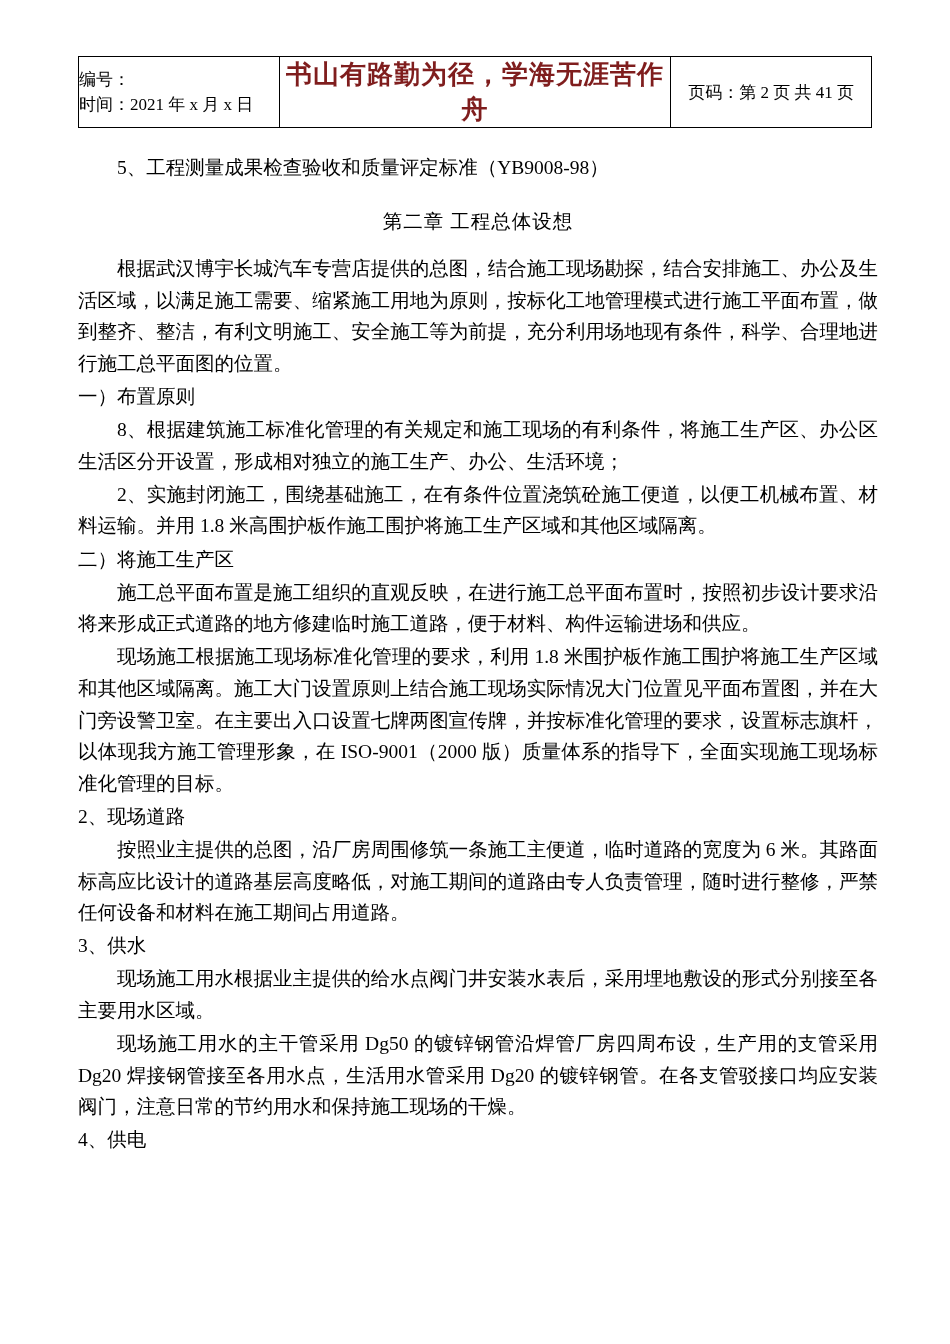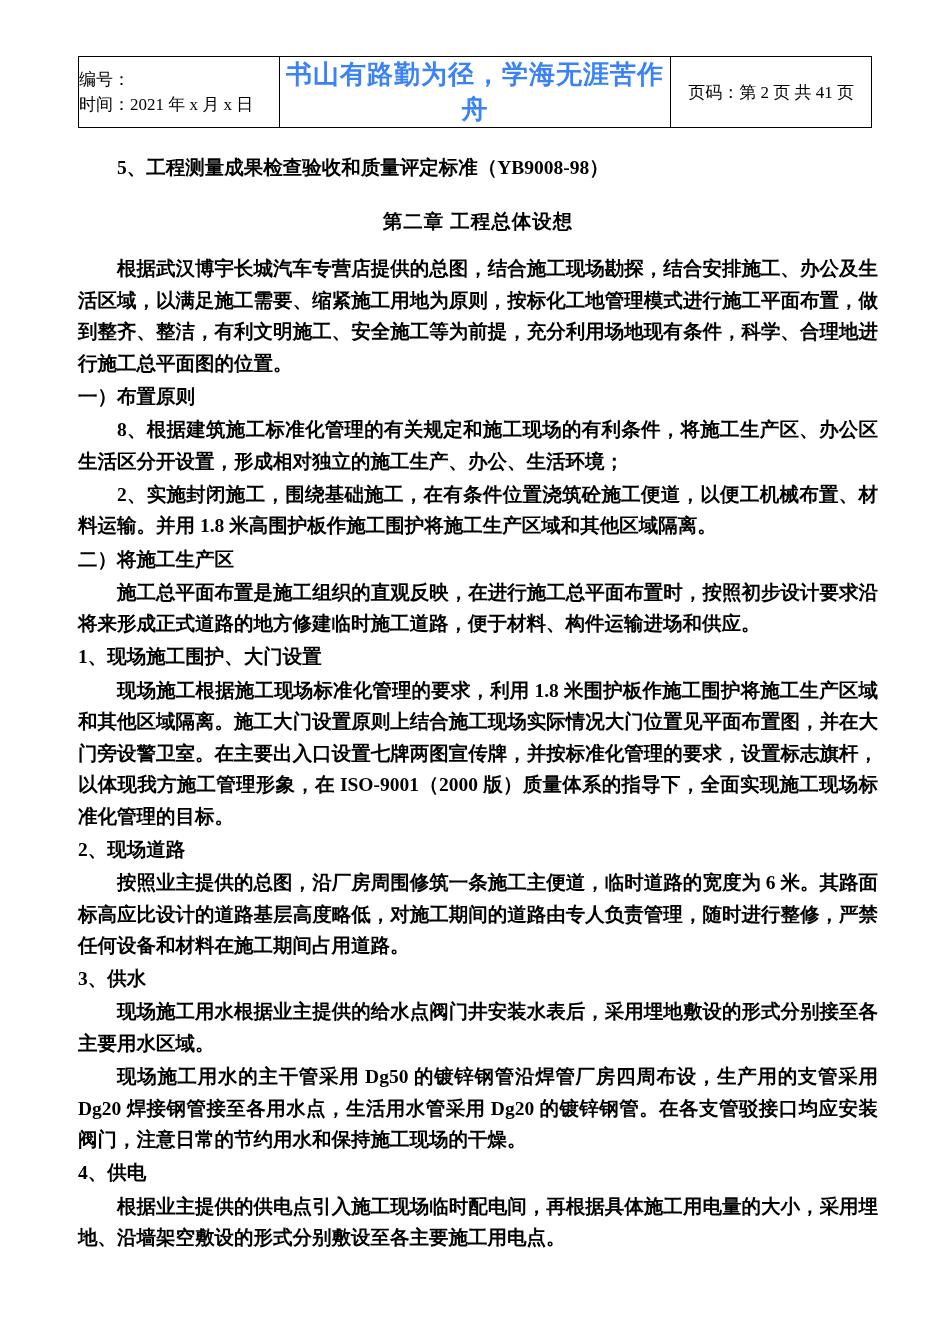--- a/index.html
+++ b/index.html
@@ -42,21 +42,21 @@
     padding: 5px 8px 7px 10px;
     font-size: 17px;
     line-height: 1.5;
     font-family: "Liberation Serif", serif;
   }
   .hdr-left div {
     white-space: nowrap;
   }
   .hdr-mid {
     text-align: center;
-    color: #3b82f6;
+    color: #7f1d1d;
     font-size: 26px;
     font-weight: bold;
     letter-spacing: 1px;
     font-family: "Liberation Serif", serif;
     padding: 6px 0;
   }
   .hdr-right {
     width: 200px;
     text-align: center;
     font-size: 17px;
@@ -72,21 +72,20 @@
     position: absolute;
     left: 78px;
     top: 152px;
     width: 800px;
     font-size: 19.5px;
     line-height: 1.62;
     text-align: justify;
   }
   p {
     margin: 0 0 0.08em 0;
-    font-weight: bold;
   }
   .indent1 { text-indent: 2em; }
   .center {
     text-align: center;
     text-indent: 0;
   }
   .chapter {
     margin-top: 22px;
     margin-bottom: 16px;
     letter-spacing: 1px;
@@ -133,29 +132,27 @@
 
     <p class="indent1">根据武汉博宇长城汽车专营店提供的总图，结合施工现场勘探，结合安排施工、办公及生活区域，以满足施工需要、缩紧施工用地为原则，按标化工地管理模式进行施工平面布置，做到整齐、整洁，有利文明施工、安全施工等为前提，充分利用场地现有条件，科学、合理地进行施工总平面图的位置。</p>
 
     <p class="lvl1">一）布置原则</p>
     <p class="indent1">8、根据建筑施工标准化管理的有关规定和施工现场的有利条件，将施工生产区、办公区生活区分开设置，形成相对独立的施工生产、办公、生活环境；</p>
     <p class="indent1">2、实施封闭施工，围绕基础施工，在有条件位置浇筑砼施工便道，以便工机械布置、材料运输。并用 1.8 米高围护板作施工围护将施工生产区域和其他区域隔离。</p>
 
     <p class="lvl1">二）将施工生产区</p>
     <p class="indent1">施工总平面布置是施工组织的直观反映，在进行施工总平面布置时，按照初步设计要求沿将来形成正式道路的地方修建临时施工道路，便于材料、构件运输进场和供应。</p>
 
-    <p class="lvl1">1、现场施工围护、大门设置</p>
     <p class="indent1">现场施工根据施工现场标准化管理的要求，利用 1.8 米围护板作施工围护将施工生产区域和其他区域隔离。施工大门设置原则上结合施工现场实际情况大门位置见平面布置图，并在大门旁设警卫室。在主要出入口设置七牌两图宣传牌，并按标准化管理的要求，设置标志旗杆，以体现我方施工管理形象，在 ISO-9001（2000 版）质量体系的指导下，全面实现施工现场标准化管理的目标。</p>
 
     <p class="lvl1">2、现场道路</p>
     <p class="indent1">按照业主提供的总图，沿厂房周围修筑一条施工主便道，临时道路的宽度为 6 米。其路面标高应比设计的道路基层高度略低，对施工期间的道路由专人负责管理，随时进行整修，严禁任何设备和材料在施工期间占用道路。</p>
 
     <p class="lvl1">3、供水</p>
     <p class="indent1">现场施工用水根据业主提供的给水点阀门井安装水表后，采用埋地敷设的形式分别接至各主要用水区域。</p>
     <p class="indent1">现场施工用水的主干管采用 Dg50 的镀锌钢管沿焊管厂房四周布设，生产用的支管采用 Dg20 焊接钢管接至各用水点，生活用水管采用 Dg20 的镀锌钢管。在各支管驳接口均应安装阀门，注意日常的节约用水和保持施工现场的干燥。</p>
 
     <p class="lvl1">4、供电</p>
-    <p class="indent1">根据业主提供的供电点引入施工现场临时配电间，再根据具体施工用电量的大小，采用埋地、沿墙架空敷设的形式分别敷设至各主要施工用电点。</p>
 
   </div>
 
 
 </div>
 
 </body></html>

